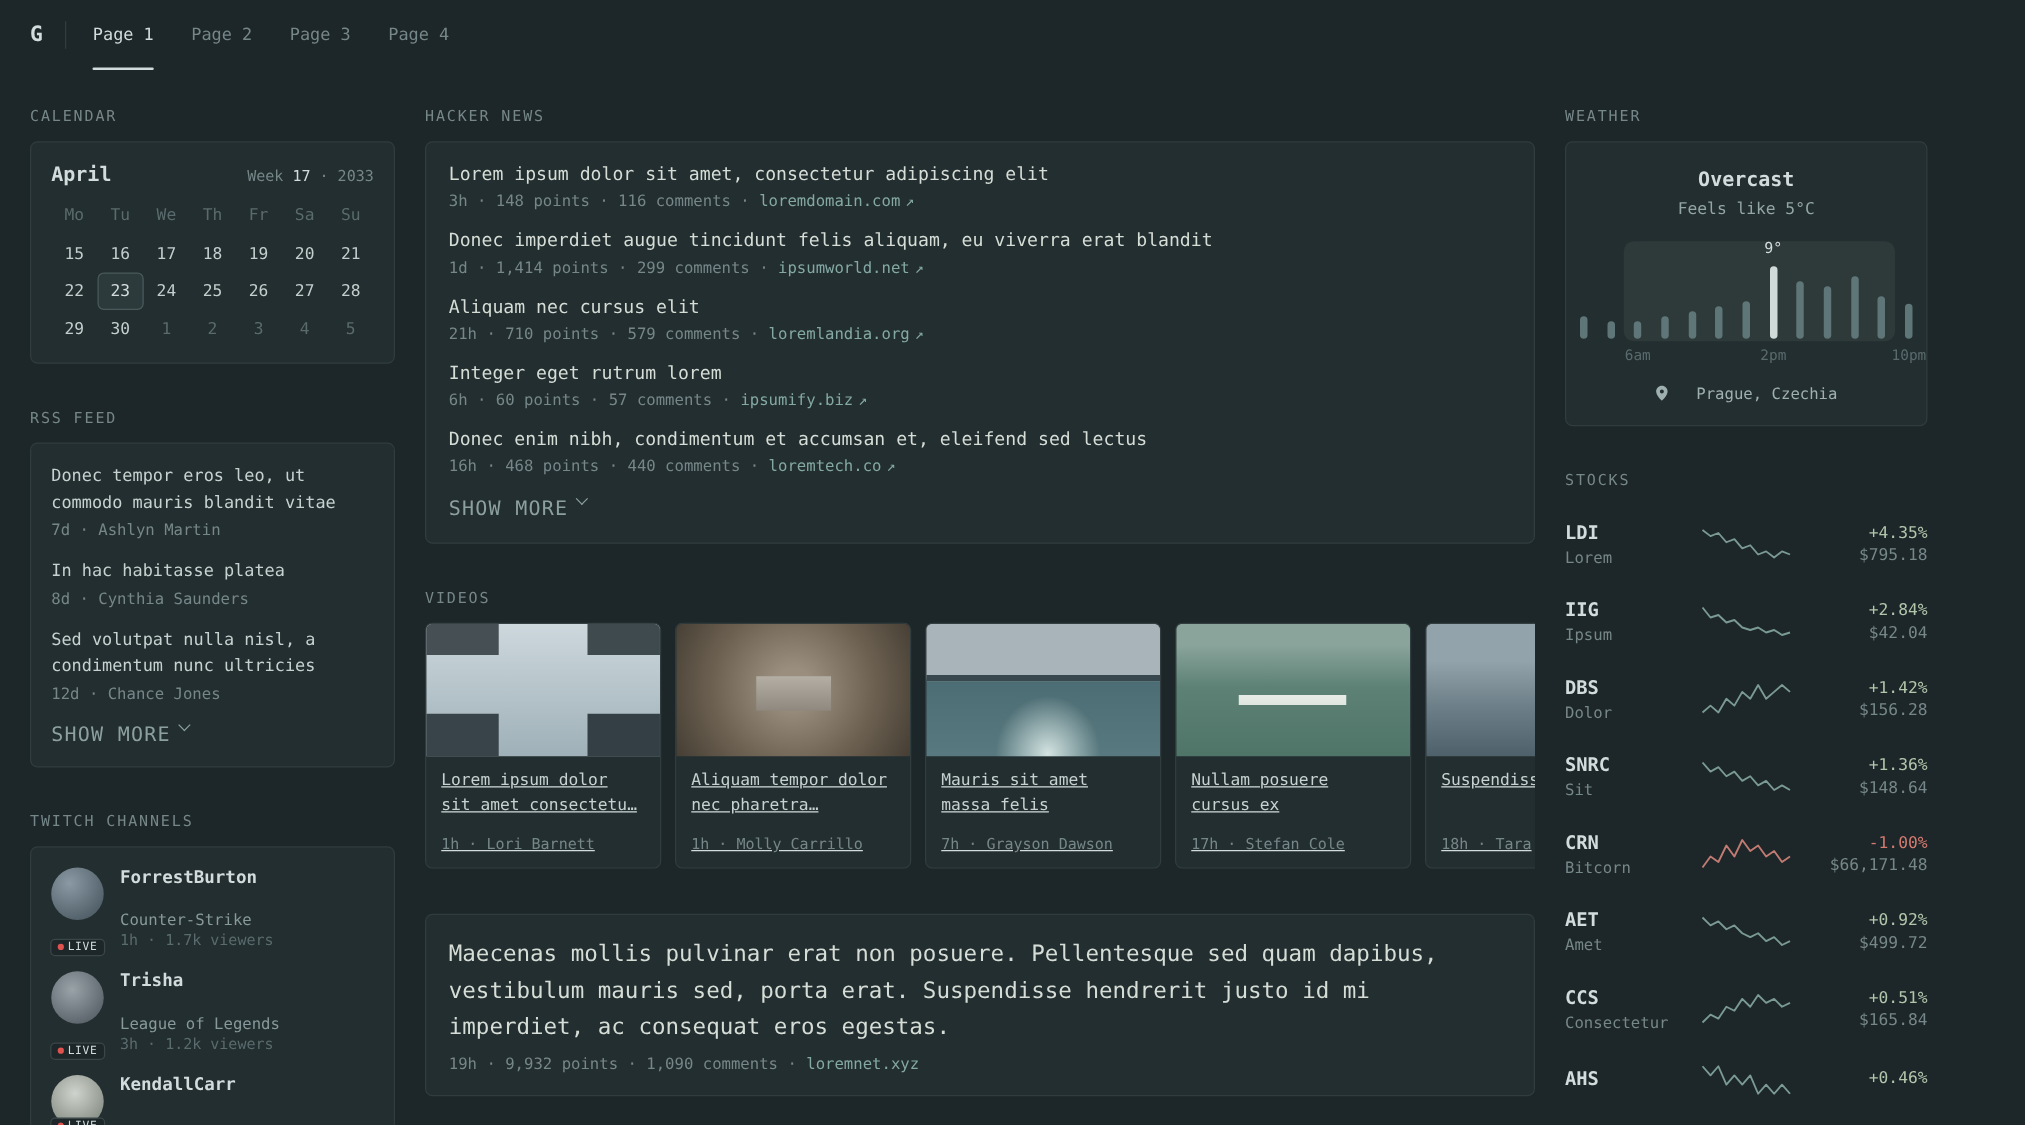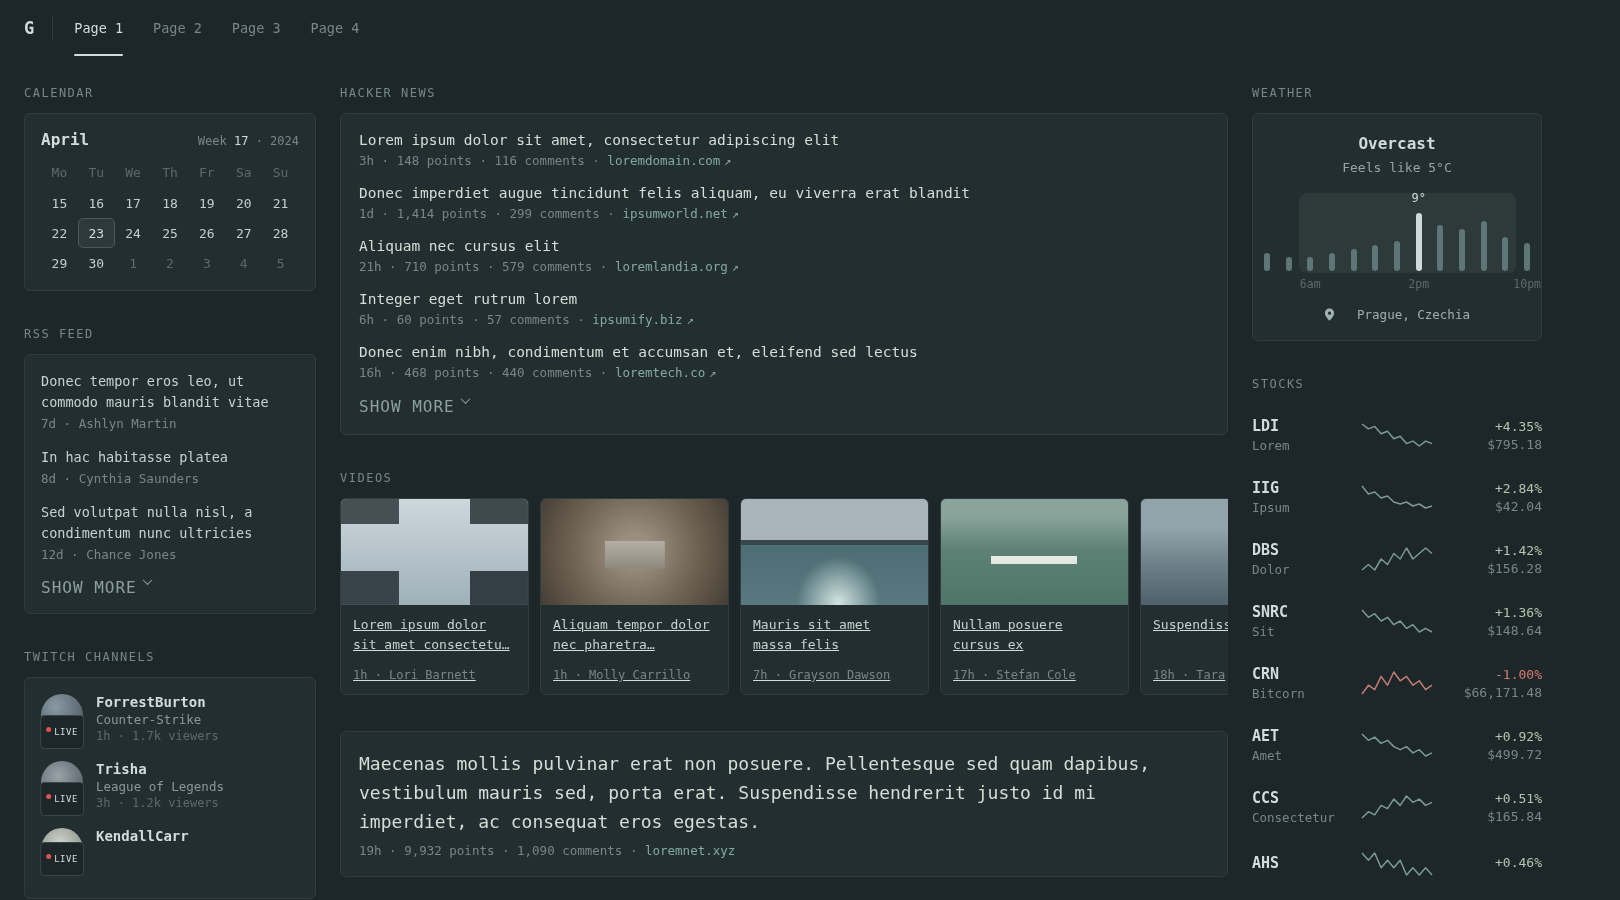--- a/index.html
+++ b/index.html
@@ -61,24 +61,24 @@
   .chev{ width:7px; height:7px; border-left:1.5px solid currentColor; border-bottom:1.5px solid currentColor; transform:rotate(-45deg) translate(1px,-1px); }
 
   
   .twitch-card{ padding:16px 16px 10px; }
   .channel{ display:flex; gap:13px; margin-bottom:18px; cursor:pointer; }
   .avatar-wrap{ position:relative; width:42px; flex:0 0 42px; }
   .avatar{ width:42px; height:42px; border-radius:50%; }
   .avatar[data-avatar="a1"]{ background:radial-gradient(circle at 35% 30%, #8a99a3, #53616b 75%); }
   .avatar[data-avatar="a2"]{ background:radial-gradient(circle at 40% 35%, #9aa3a8, #5d666d 75%); }
   .avatar[data-avatar="a3"]{ background:radial-gradient(circle at 45% 35%, #cfd3cd, #8b9288 75%); }
-  .live-badge{ position:absolute; left:50%; bottom:-6px; transform:translateX(-50%); display:flex; align-items:flex-start; gap:3px; background:var(--bg); border:1px solid #3a4648; border-radius:4px; padding:11px 5px; font-size:9px; letter-spacing:.5px; color:var(--text); }
+  .live-badge{ position:absolute; left:50%; bottom:-6px; transform:translateX(-50%); display:flex; align-items:center; gap:3px; background:var(--bg); border:1px solid #3a4648; border-radius:4px; padding:1px 5px; font-size:9px; letter-spacing:.5px; color:var(--text); }
   .live-dot{ width:5px; height:5px; border-radius:50%; background:var(--live); }
   .ch-name{ font-size:14px; font-weight:bold; color:var(--text); }
-  .ch-game{ font-size:12.5px; color:#87999b; margin-top:2px; }
+  .ch-game{ font-size:12.5px; color:#87999b; margin-top:18px; }
   .ch-meta{ font-size:12px; color:var(--dimmer); margin-top:2px; }
 
   
   .hn-card{ padding:18px; }
   .hn-item{ margin-bottom:17px; cursor:pointer; }
   .hn-title{ font-size:14.5px; color:#d6ddd6; }
   .hn-meta{ font-size:12.5px; color:var(--dim); margin-top:5px; }
   .meta-link{ color:var(--link); text-decoration:none; cursor:pointer; }
   .ext{ margin-left:4px; font-size:12px; }
 
@@ -172,21 +172,21 @@
 
 <div class="columns">
 
   <div class="col">
 
     <section class="widget">
       <h2 class="section-title">CALENDAR</h2>
       <div class="card calendar-card">
         <div class="cal-head">
           <span class="cal-month">April</span>
-          <span class="cal-meta"><span>Week</span> <span class="bright">17</span> <span>·</span> <span>2024</span></span>
+          <span class="cal-meta"><span>Week</span> <span class="bright">17</span> <span>·</span> <span>2033</span></span>
         </div>
         <div class="cal-grid cal-dow">
 
         <span class="cal-dowcell">Mo</span>
             <span class="cal-dowcell">Tu</span>
             <span class="cal-dowcell">We</span>
             <span class="cal-dowcell">Th</span>
             <span class="cal-dowcell">Fr</span>
             <span class="cal-dowcell">Sa</span>
             <span class="cal-dowcell">Su</span>

